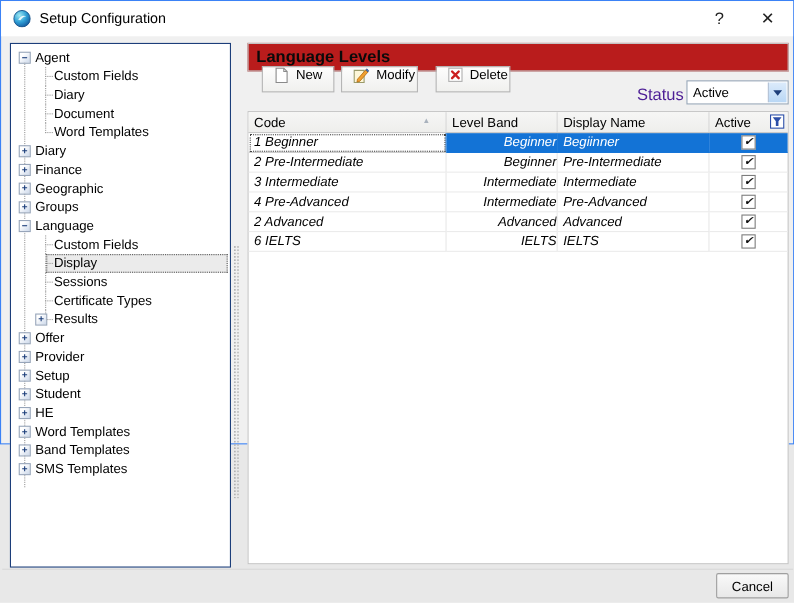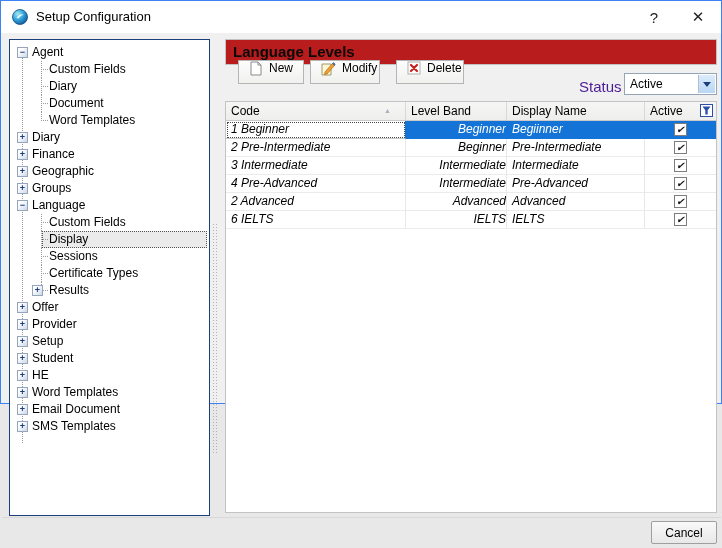--- a/index.html
+++ b/index.html
@@ -145,21 +145,21 @@
         <div class="tree-item child selected"><span class="hl"></span><span class="tlabel">Display</span></div>
         <div class="tree-item child"><span class="tlabel">Sessions</span></div>
         <div class="tree-item child"><span class="tlabel">Certificate Types</span></div>
         <div class="tree-item child last"><span class="expander">+</span><span class="tlabel">Results</span></div>
         <div class="tree-item root"><span class="expander">+</span><span class="tlabel">Offer</span></div>
         <div class="tree-item root"><span class="expander">+</span><span class="tlabel">Provider</span></div>
         <div class="tree-item root"><span class="expander">+</span><span class="tlabel">Setup</span></div>
         <div class="tree-item root"><span class="expander">+</span><span class="tlabel">Student</span></div>
         <div class="tree-item root"><span class="expander">+</span><span class="tlabel">HE</span></div>
         <div class="tree-item root"><span class="expander">+</span><span class="tlabel">Word Templates</span></div>
-        <div class="tree-item root"><span class="expander">+</span><span class="tlabel">Email Document</span></div>
+        <div class="tree-item root"><span class="expander">+</span><span class="tlabel">Band Templates</span></div>
         <div class="tree-item root"><span class="expander">+</span><span class="tlabel">SMS Templates</span></div>
       </div>
   </div>
 
   <div class="splitter"></div>
 
   <div class="page-title">Language Levels</div>
 
   <button class="tb-btn btn-new">
     <svg width="14" height="15" viewBox="0 0 14 15">

